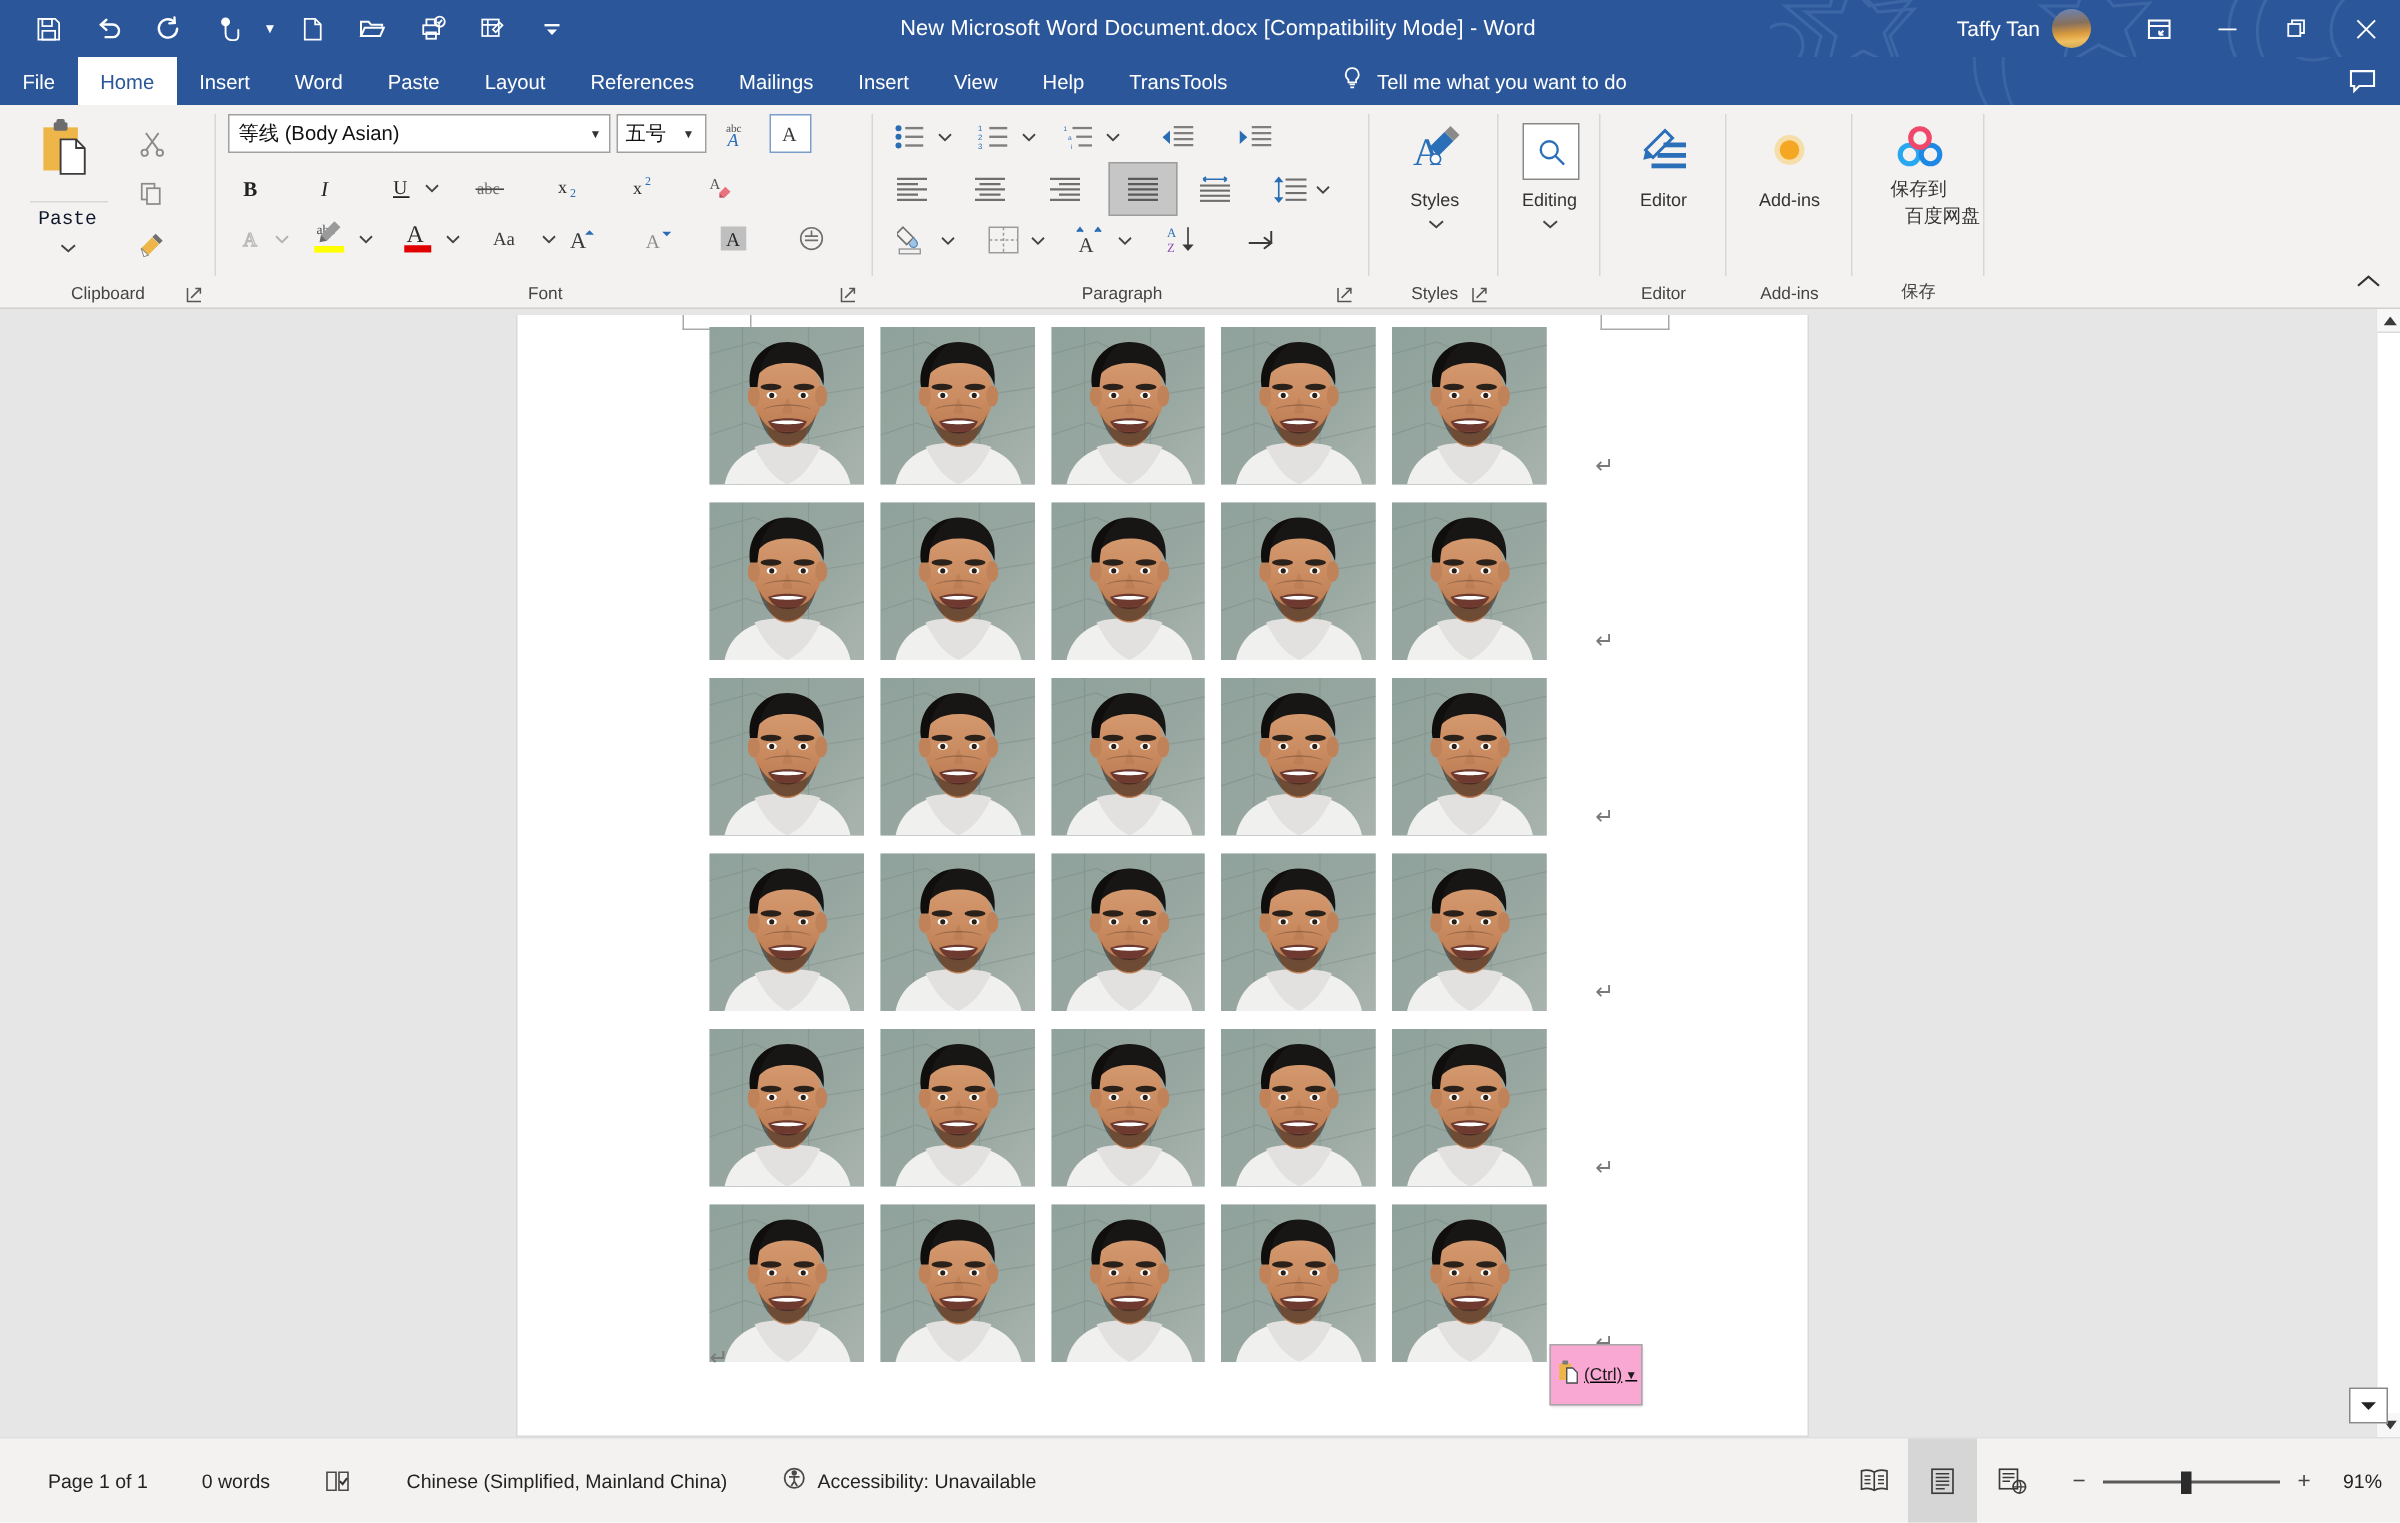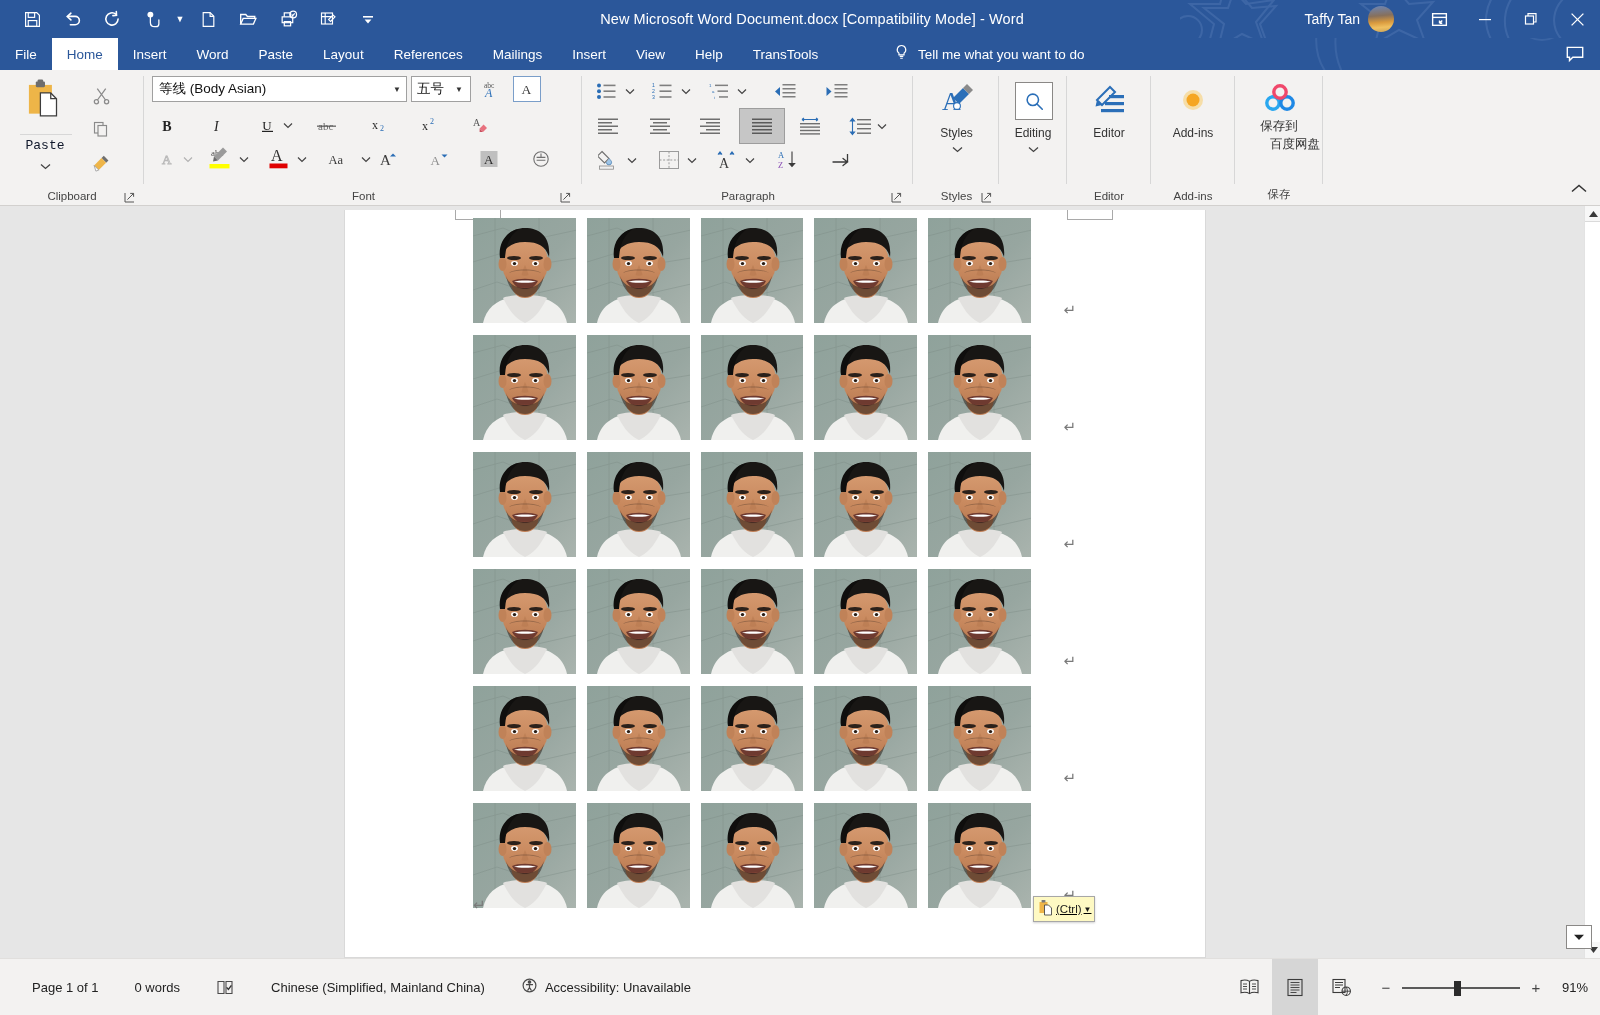--- a/index.html
+++ b/index.html
@@ -118,22 +118,22 @@
                 border-left: 1px solid #a9a9a9; border-right: 1px solid #a9a9a9;
                 border-bottom: 1px solid #a9a9a9; }
   .photo-grid { position: absolute; left: 128px; top: 8px; width: 558px; }
   .prow { display: flex; gap: 11px; margin-bottom: 12px; position: relative; }
   .photo { width: 104px; height: 105px; border: 0; overflow: hidden;
            position: relative; background: #8e9c95; }
   .pilcrow { position: absolute; right: -45px; bottom: 4px; font-size: 15px;
              color: #7a7a7a; font-family: "DejaVu Sans", sans-serif; }
   .pilcrow-end { position: absolute; left: 128px; top: 686px; font-size: 15px; color: #7a7a7a;
                  font-family: "DejaVu Sans", sans-serif; }
-  .paste-opt { position: absolute; left: 688px; top: 686px; width: 62px; height: 26px;
-               background: #fef9c3; border: 1px solid #a7a7a7; display: flex; align-items: center;
+  .paste-opt { position: absolute; left: 688px; top: 686px; width: 62px; height: 41px;
+               background: #f9a8d4; border: 1px solid #a7a7a7; display: flex; align-items: center;
                gap: 2px; padding-left: 4px; box-shadow: 0 1px 2px rgba(0,0,0,.18); text-decoration: underline; }
   .paste-opt .lbl { font-size: 11.5px; color: #1a1a1a; }
 
   
   .vsb { position: absolute; right: 0; top: 206px; width: 16px; height: 752px;
          background: #ffffff; border-left: 1px solid #e3e3e3; }
   .vsb-arrow { position: absolute; left: 0; width: 16px; height: 16px;
                display: flex; align-items: center; justify-content: center;
                font-size: 7px; color: #505050; background: #f7f7f7; }
   .vsb-thumb { position: absolute; left: 2px; top: 18px; width: 12px; height: 0px; background: #cdcdcd; }

